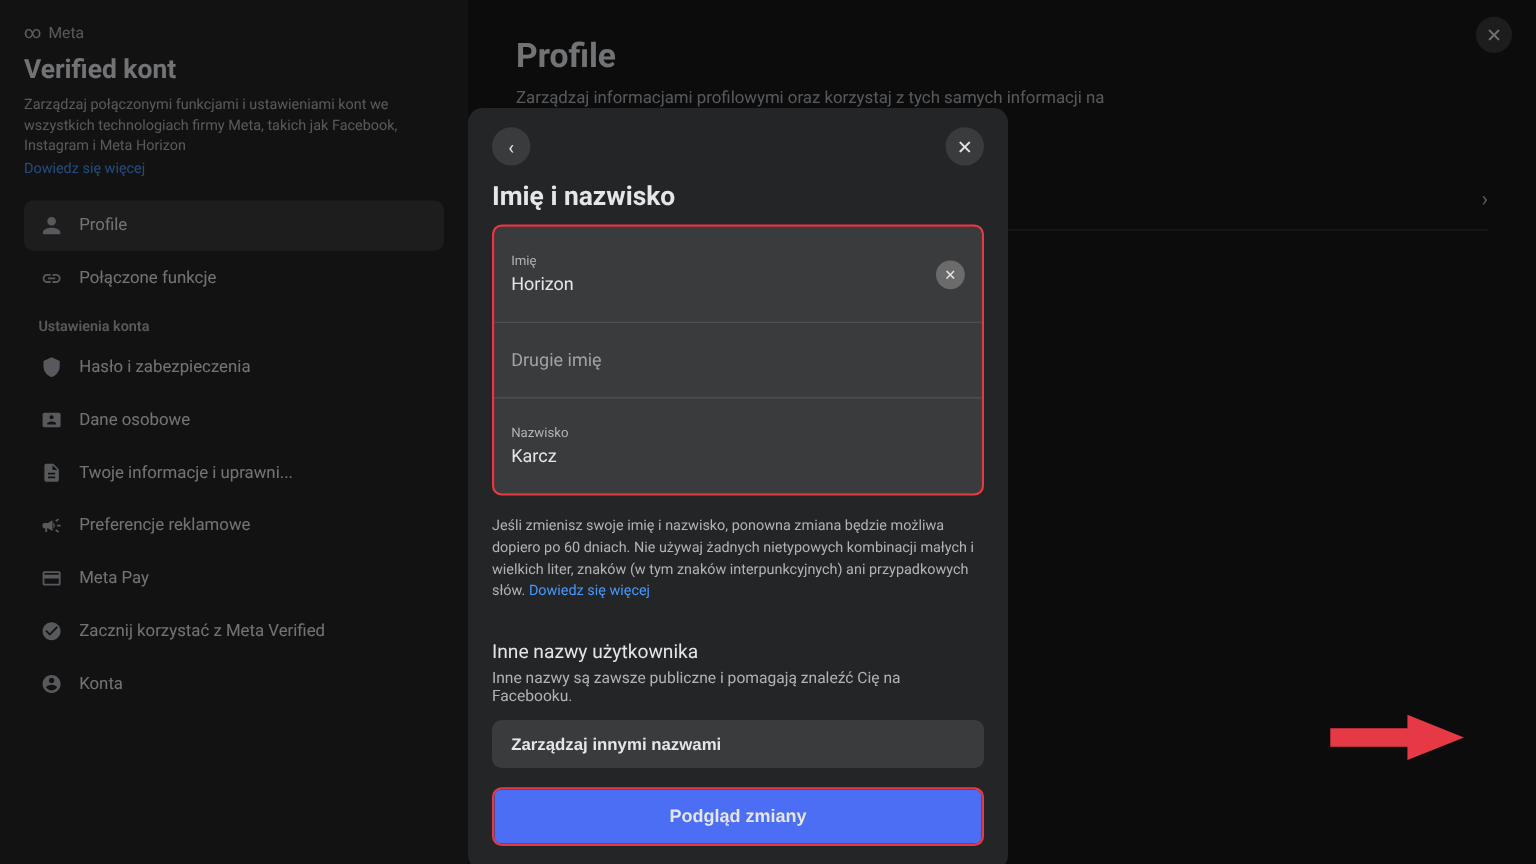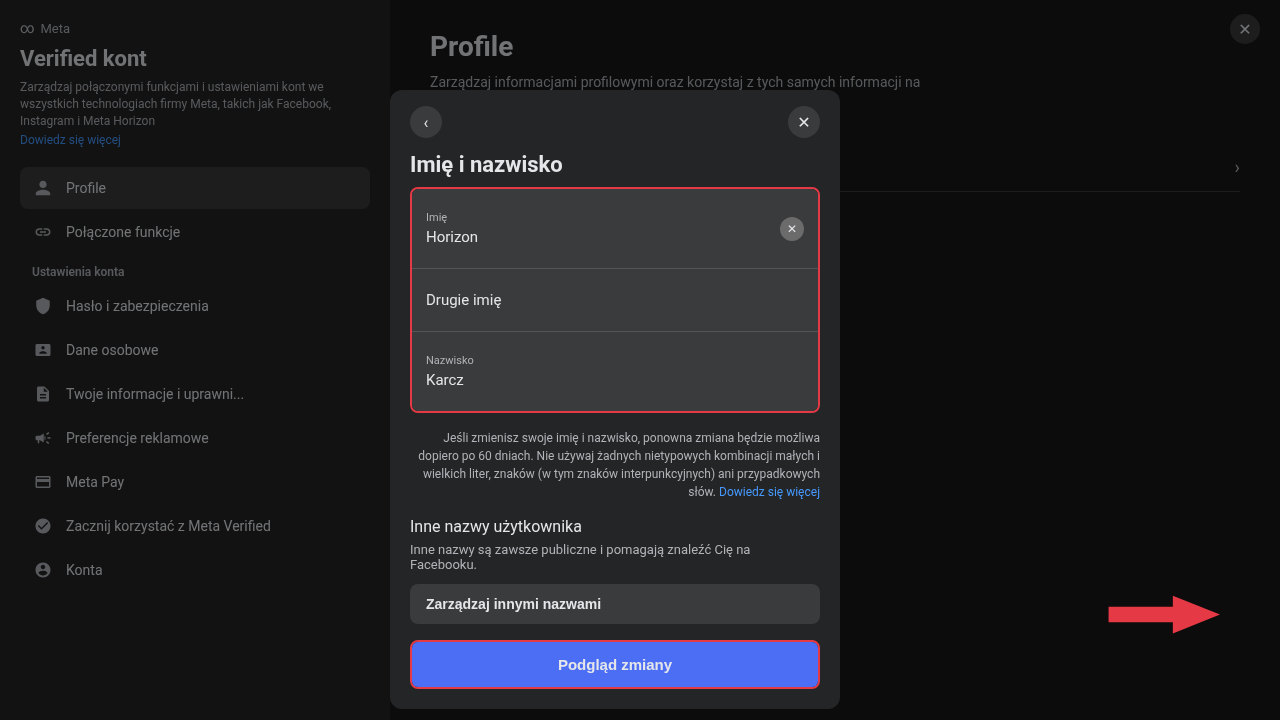--- a/index.html
+++ b/index.html
@@ -252,21 +252,21 @@
       margin-bottom: 4px;
     }
 
     .field-value {
       font-size: 15px;
       color: #e4e6ea;
     }
 
     .field-placeholder {
       font-size: 15px;
-      color: #e5e5e5;
+      color: #a3a3a3;
     }
 
     .field-clear {
       position: absolute;
       right: 14px;
       top: 50%;
       transform: translateY(-50%);
       width: 24px;
       height: 24px;
       border-radius: 50%;
@@ -276,22 +276,21 @@
       justify-content: center;
       cursor: pointer;
       color: #e4e6ea;
       font-size: 12px;
     }
 
     .info-text {
       font-size: 12px;
       color: #b0b3b8;
       line-height: 1.5;
-      margin-bottom: 16px;
-      text-align: right;
+      margin-bottom: 32px;
     }
 
     .info-link {
       color: #4599ff;
       cursor: pointer;
     }
 
     .section-title {
       font-size: 16px;
       font-weight: 400;

